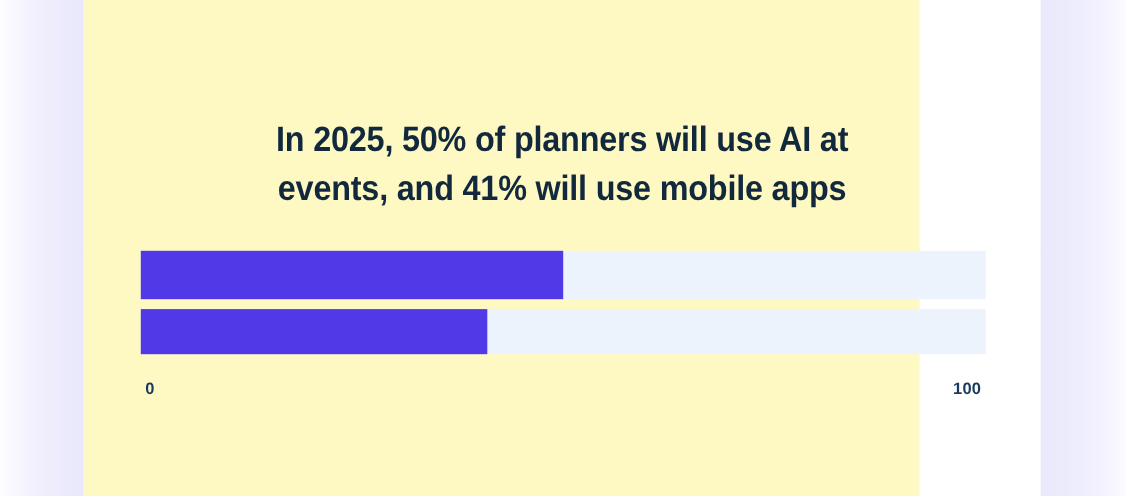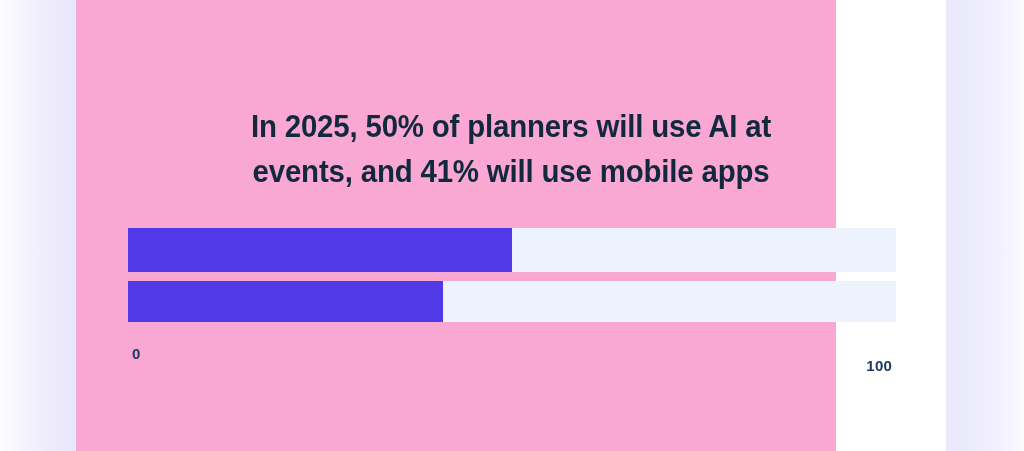--- a/index.html
+++ b/index.html
@@ -39,21 +39,21 @@
     background: linear-gradient(to left, #fcfbff 0%, #f3f1fe 30%, #ecebfc 70%, #eae8fb 100%);
   }
 
   
   .card {
     position: absolute;
     top: 0;
     left: 76px;
     width: 760px;
     height: 451px;
-    background: #f9a8d4;
+    background: #fef9c3;
   }
 
   
   .chart-title {
     position: absolute;
     top: 104px;
     left: 0;
     width: 870px;
     text-align: center;
     color: #12293d;
@@ -104,21 +104,21 @@
     position: absolute;
     top: 0;
     color: #173a5e;
     font-family: "Liberation Sans Narrow", "Liberation Sans", sans-serif;
     font-size: 15px;
     font-weight: bold;
     letter-spacing: 0.2px;
     line-height: 20px;
   }
   .axis-label.min { left: 4px; }
-  .axis-label.max { right: 4px; margin-top: 12px; }
+  .axis-label.max { right: 4px; }
 </style>
 </head>
 <body>
 
 <div class="stage">
 
   <div class="edge-strip left"></div>
   <div class="edge-strip right"></div>
 
   <div class="card">

